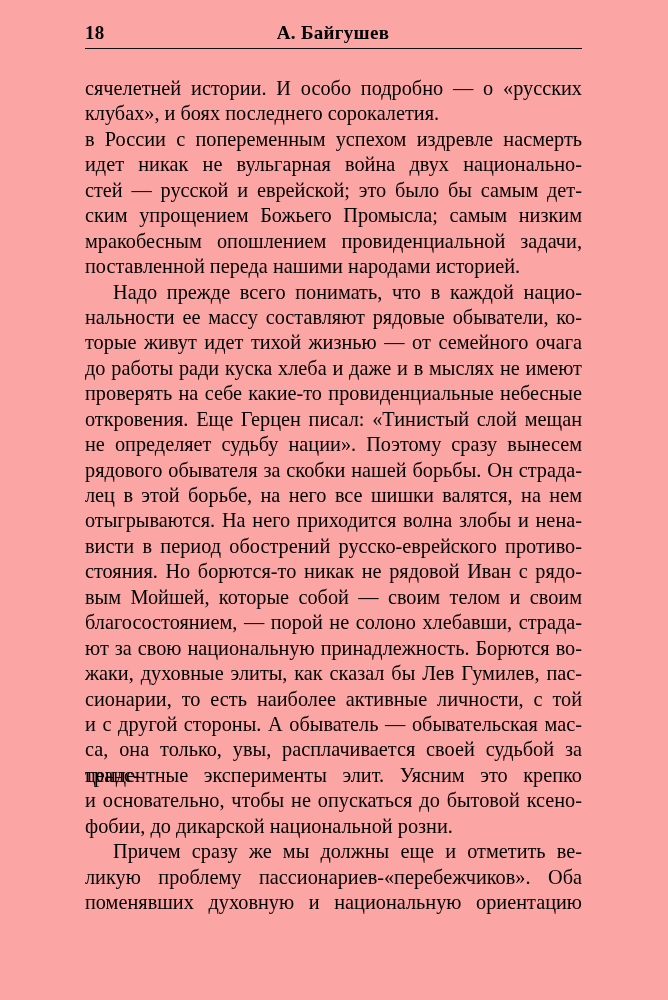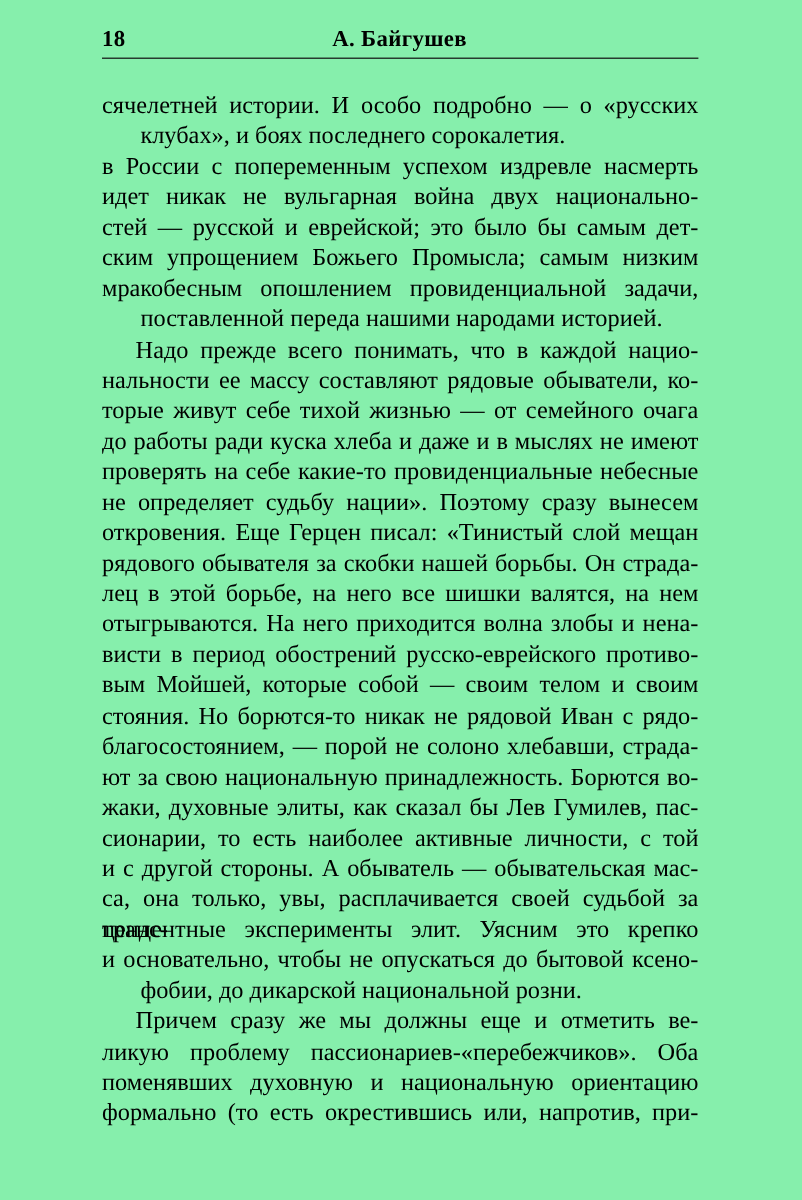--- a/index.html
+++ b/index.html
@@ -17,21 +17,21 @@
     color: #000000;
     -webkit-font-smoothing: antialiased;
   }
 
   .page {
     position: absolute;
     left: 0;
     top: 0;
     width: 668px;
     height: 1000px;
-    background: #86efac;
+    background: #fca5a5;
   }
 
   
   .running-head {
     position: absolute;
     left: 85px;
     top: 20px;
     width: 496px;
     height: 28px;
   }
@@ -91,21 +91,20 @@
   .ln.j {
     text-align: justify;
     text-align-last: justify;
     white-space: normal;
   }
   
   .ln.last {
     text-align: left;
     text-align-last: left;
     white-space: pre;
-    margin-left: 32px;
   }
   
   .ln.indent {
     text-indent: 28px;
   }
   
   .ln.loose {
     word-spacing: 1.5px;
   }
   .ln.looser {
@@ -135,43 +134,42 @@
       <span class="ln j looser">идет никак не вульгарная война двух национально-</span>
       <span class="ln j">стей — русской и еврейской; это было бы самым дет-</span>
       <span class="ln j">ским упрощением Божьего Промысла; самым низким</span>
       <span class="ln j">мракобесным опошлением провиденциальной задачи,</span>
       <span class="ln last">поставленной переда нашими народами историей.</span>
     </div>
 
     <div class="para">
       <span class="ln j indent looser">Надо прежде всего понимать, что в каждой нацио-</span>
       <span class="ln j">нальности ее массу составляют рядовые обыватели, ко-</span>
-      <span class="ln j loose">торые живут себе тихой жизнью — от семейного очага</span>
+      <span class="ln j loose">торые живут идет тихой жизнью — от семейного очага</span>
       <span class="ln j">до работы ради куска хлеба и даже и в мыслях не имеют</span>
       <span class="ln j">проверять на себе какие-то провиденциальные небесные</span>
+      <span class="ln j">откровения. Еще Герцен писал: «Тинистый слой мещан</span>
       <span class="ln j loose">не определяет судьбу нации». Поэтому сразу вынесем</span>
-      <span class="ln j">откровения. Еще Герцен писал: «Тинистый слой мещан</span>
       <span class="ln j">рядового обывателя за скобки нашей борьбы. Он страда-</span>
       <span class="ln j loose">лец в этой борьбе, на него все шишки валятся, на нем</span>
       <span class="ln j">отыгрываются. На него приходится волна злобы и нена-</span>
       <span class="ln j">висти в период обострений русско-еврейского противо-</span>
+      <span class="ln j">стояния. Но борются-то никак не рядовой Иван с рядо-</span>
       <span class="ln j loose">вым Мойшей, которые собой — своим телом и своим</span>
-      <span class="ln j">стояния. Но борются-то никак не рядовой Иван с рядо-</span>
       <span class="ln j">благосостоянием, — порой не солоно хлебавши, страда-</span>
       <span class="ln j">ют за свою национальную принадлежность. Борются во-</span>
       <span class="ln j">жаки, духовные элиты, как сказал бы Лев Гумилев, пас-</span>
       <span class="ln j loose">сионарии, то есть наиболее активные личности, с той</span>
       <span class="ln j">и с другой стороны. А обыватель — обывательская мас-</span>
       <span class="ln j">са, она только, увы, расплачивается своей судьбой за транс-</span>
       <span class="ln j looser">цендентные эксперименты элит. Уясним это крепко</span>
       <span class="ln j loose">и основательно, чтобы не опускаться до бытовой ксено-</span>
       <span class="ln last">фобии, до дикарской национальной розни.</span>
     </div>
 
     <div class="para">
       <span class="ln j indent looser">Причем сразу же мы должны еще и отметить ве-</span>
       <span class="ln j">ликую проблему пассионариев-«перебежчиков». Оба</span>
       <span class="ln j">поменявших духовную и национальную ориентацию</span>
-      <span class="ln j">формально (то есть окрестившись или, напротив, при-</span>
     </div>
 
   </div>
 </div>
 
 </body></html>

